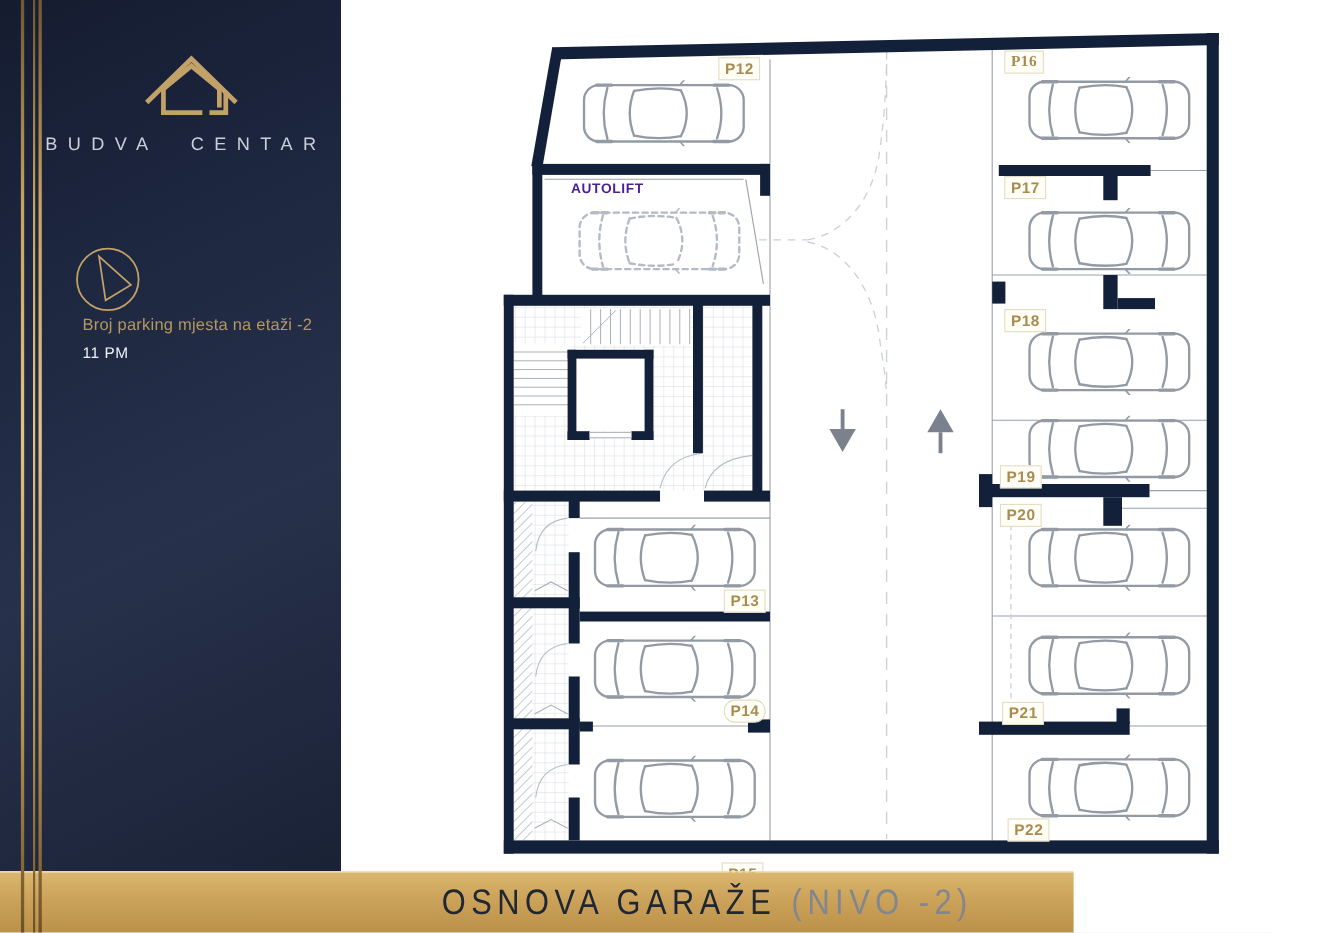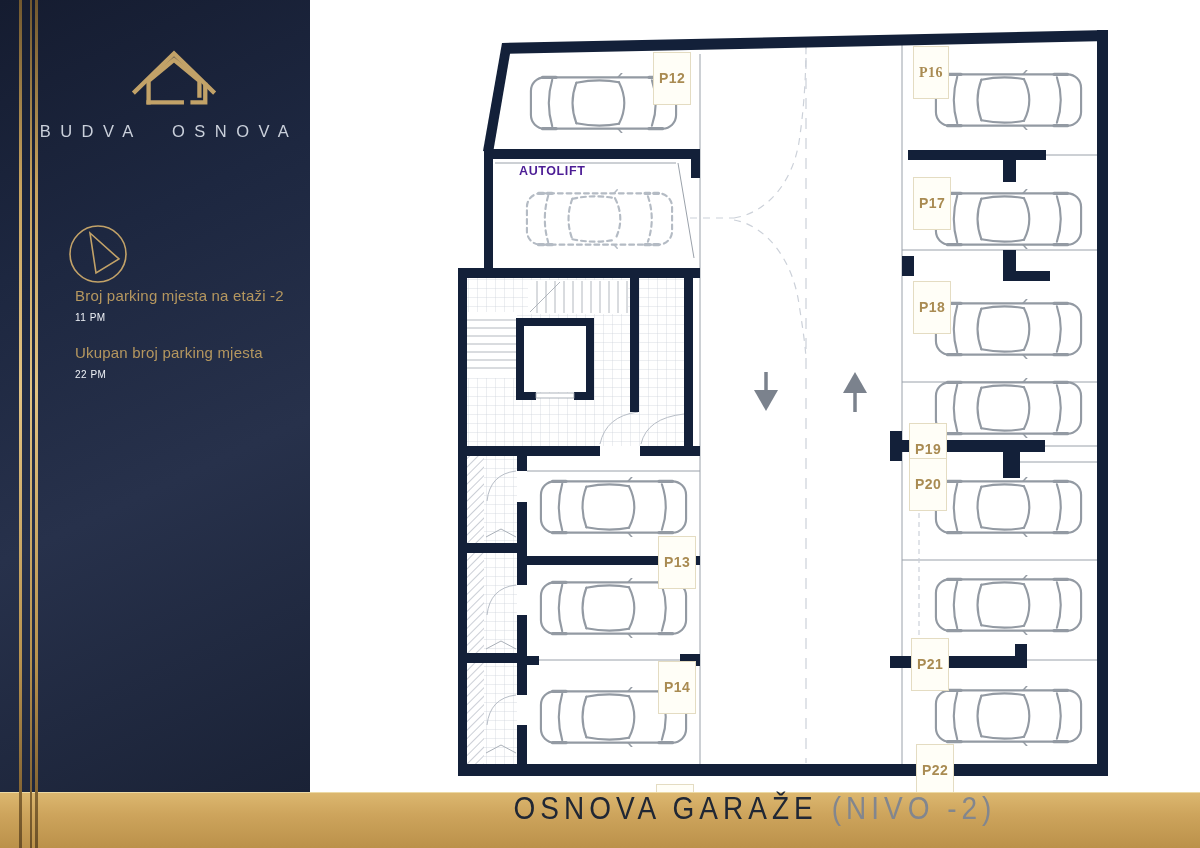--- a/index.html
+++ b/index.html
@@ -14,70 +14,66 @@
   .gold-line.l1{left:19px;width:3px;}
   .gold-line.l2{left:30px;width:2px;}
   .gold-line.l3{left:35px;width:3px;}
   .logo{position:absolute;left:131px;top:46px;width:86px;height:60px;}
   .brand{position:absolute;left:38px;top:122px;width:262px;text-align:center;
          color:#cad0db;font-size:16.5px;letter-spacing:9.5px;word-spacing:16px;font-weight:400;}
   .compass{position:absolute;left:64px;top:222px;width:70px;height:66px;}
   .stats{position:absolute;left:75px;top:287px;width:230px;}
   .stat{margin-bottom:21px;}
   .stat-label{color:#b5975f;font-size:15px;margin-bottom:8px;letter-spacing:.2px;}
-  .stat-value{color:#eef1f6;font-size:10px;font-weight:500;letter-spacing:.5px;}
+  .stat-value{color:#eef1f6;font-size:14px;font-weight:500;letter-spacing:.5px;}
 
   
-  .footer{position:absolute;left:0;top:792px;width:1200px;height:56px;
+  .footer{position:absolute;left:0;top:792px;width:976px;height:56px;
           background:linear-gradient(180deg,#dcb76f 0%,#cda45c 40%,#bb914a 100%);
-          border-top:1px solid #ecd9a4;display:flex;align-items:flex-start;justify-content:center;
+          border-top:1px solid #ecd9a4;display:flex;align-items:center;justify-content:center;
           padding-left:310px;box-sizing:border-box;z-index:4;}
   .footer-text{display:inline-block;transform:scaleY(1.15);font-size:28px;letter-spacing:5px;
                color:#202734;white-space:nowrap;}
   .footer-text .level{color:#82868e;margin-left:14px;}
 
   
   .plan{position:absolute;}
   .car{color:#939aa3;}
   .car-dashed{color:#b4bbc4;stroke-dasharray:5 4;}
   .spot-label{position:absolute;z-index:3;background:#fffef7;border:1px solid #e4dcc2;
               color:#a98b52;font-size:14px;font-weight:600;line-height:19px;height:19px;
-              padding:16px 5px;letter-spacing:.5px;}
+              padding:0 5px;letter-spacing:.5px;}
   .autolift-label{position:absolute;z-index:3;color:#4c1d95;font-size:12.5px;font-weight:700;
                   letter-spacing:.6px;}
 </style>
 </head>
 <body>
 
 <div class="page">
 
   <aside class="sidebar">
     <svg class="logo" viewBox="0 0 88 60">
       <g fill="none" stroke="#c2a268" stroke-width="4.4" stroke-linecap="square">
         <path d="M4,46 L44,7 L84,46"></path>
         <path d="M76,39 V57 H63"></path>
         <path d="M18,57 V35 L44,13.5 L70,35 V50"></path>
         <path d="M18,57 H52"></path>
       </g>
     </svg>
-    <div class="brand">BUDVA OSNOVA</div>
+    <div class="brand">BUDVA CENTAR</div>
     <svg class="compass" viewBox="0 0 70 66">
       <g fill="none" stroke="#c2a268" stroke-width="1.6">
         <circle cx="34" cy="32" r="28"></circle>
         <path d="M26,11 L55,37 L32,51 Z"></path>
       </g>
     </svg>
     <div class="stats">
       <div class="stat">
         <div class="stat-label">Broj parking mjesta na etaži -2</div>
         <div class="stat-value">11 PM</div>
-      </div>
-      <div class="stat">
-        <div class="stat-label">Ukupan broj parking mjesta</div>
-        <div class="stat-value">22 PM</div>
       </div>
     </div>
   </aside>
   <div class="gold-line l1"></div>
   <div class="gold-line l2"></div>
   <div class="gold-line l3"></div>
 
   <svg class="plan" viewBox="440 20 700 770" style="left:440px;top:20px;width:700px;height:770px;">
     <defs>
       <pattern id="grid" width="9" height="9" patternUnits="userSpaceOnUse">
@@ -215,24 +211,24 @@
     <g>
       <path d="M766,372 V391" stroke="#7b828d" stroke-width="3.5"></path>
       <path d="M754,390 L778,390 L766,411 Z" fill="#7b828d"></path>
       <path d="M855,412 V393" stroke="#7b828d" stroke-width="3.5"></path>
       <path d="M843,393 L867,393 L855,372 Z" fill="#7b828d"></path>
     </g>
   </svg>
 
   <div class="spot-label" style="left:653px;top:52px;">P12</div>
   <div class="spot-label" style="left:658px;top:536px;">P13</div>
-  <div class="spot-label" style="left:658px;top:661px;">P14</div>
+  <div class="spot-label" style="left:658px;top:636px;border-radius:10px;">P14</div>
   <div class="spot-label" style="left:656px;top:784px;text-align:center;">P15</div>
   <div class="spot-label" style="left:913px;top:46px;font-family:Liberation Serif, serif;">P16</div>
-  <div class="spot-label" style="left:913px;top:177px;">P17</div>
+  <div class="spot-label" style="left:913px;top:160px;">P17</div>
   <div class="spot-label" style="left:913px;top:281px;text-align:right;">P18</div>
   <div class="spot-label" style="left:909px;top:423px;text-align:center;">P19</div>
   <div class="spot-label" style="left:909px;top:458px;">P20</div>
   <div class="spot-label" style="left:911px;top:638px;">P21</div>
   <div class="spot-label" style="left:916px;top:744px;">P22</div>
   <div class="autolift-label" style="left:519px;top:164px;">AUTOLIFT</div>
 
   <footer class="footer">
     <div class="footer-text">
       <span>OSNOVA GARAŽE</span><span class="level">(NIVO -2)</span>

